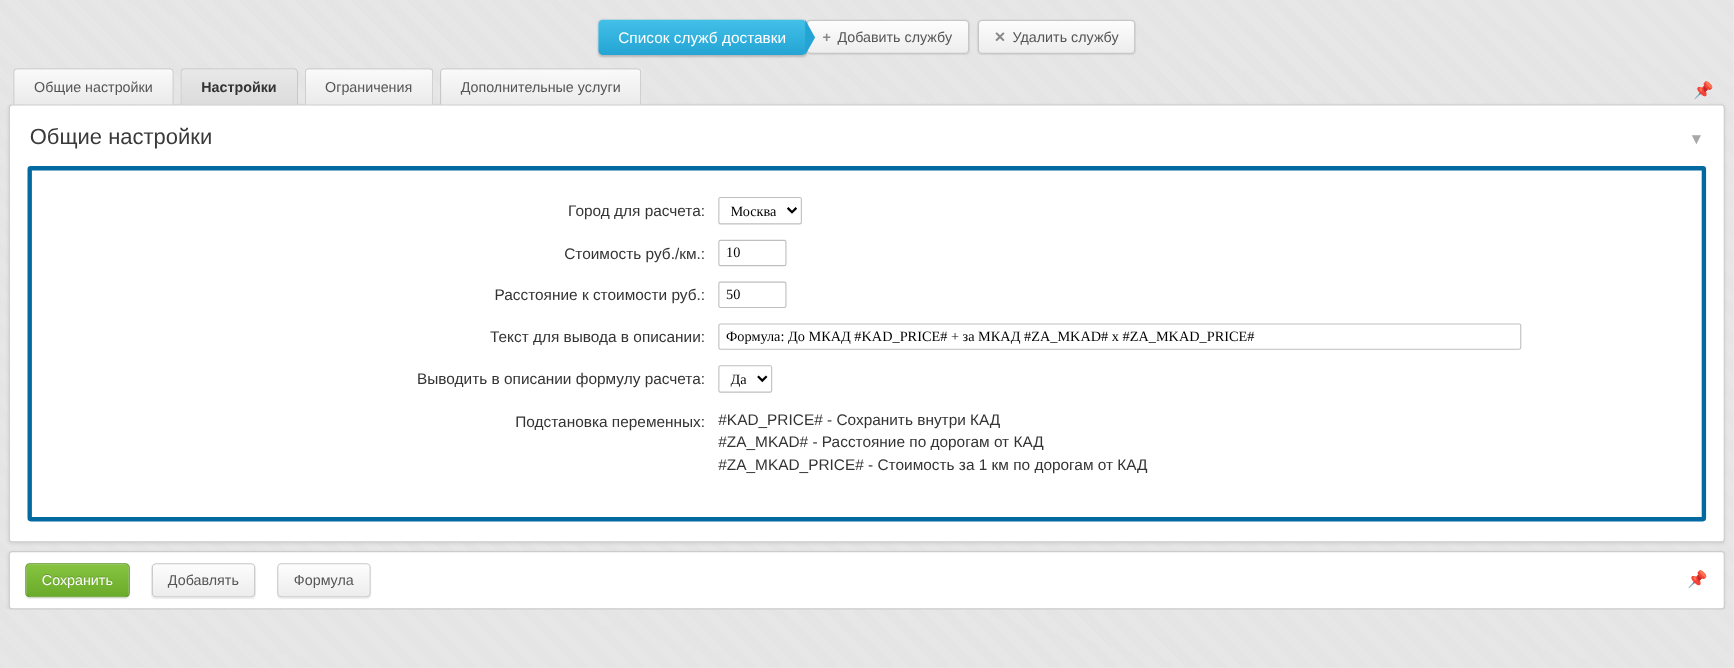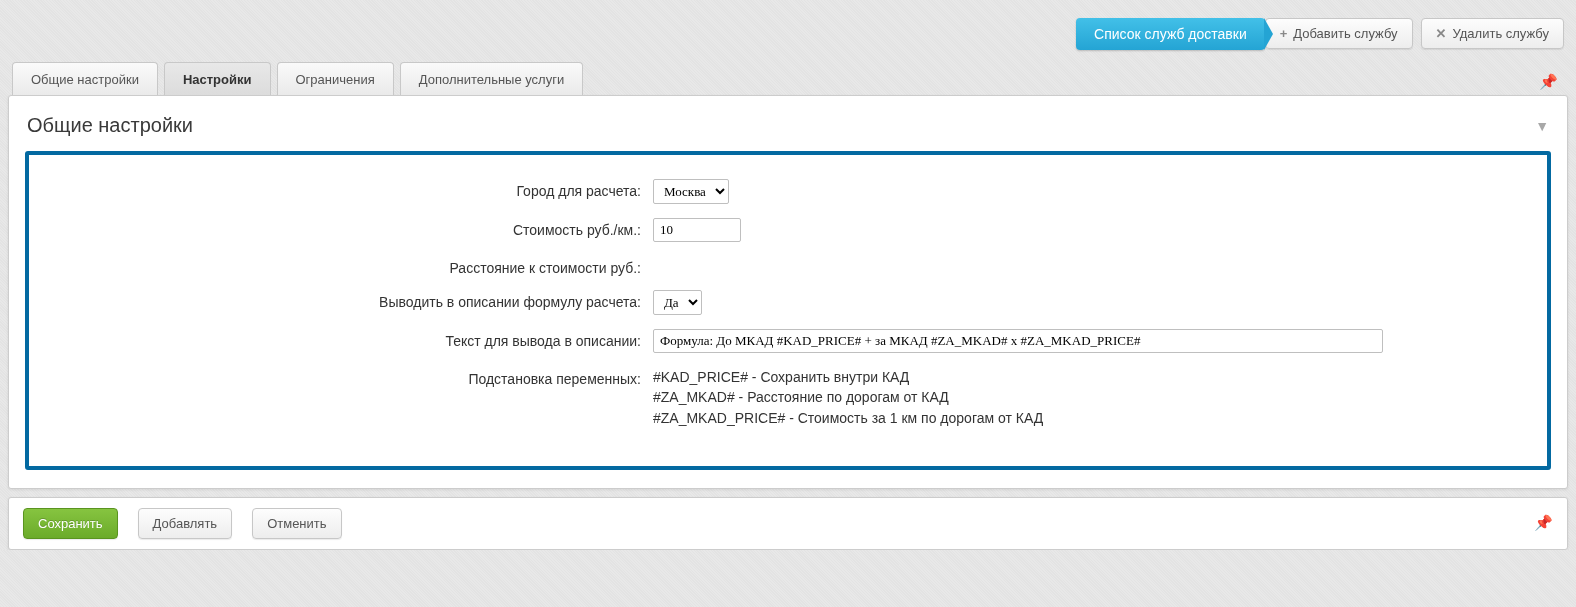--- a/index.html
+++ b/index.html
@@ -6,21 +6,21 @@
 body {
   font-family: Arial, Helvetica, sans-serif;
   font-size: 13px;
   background: #e6e6e6;
   background-image: repeating-linear-gradient(45deg, #e8e8e8 0, #e8e8e8 1px, #e3e3e3 1px, #e3e3e3 2px);
   color: #333;
   width: 1576px;
 }
 .top-bar {
   display: flex;
-  justify-content: flex-end;
+  justify-content: center;
   align-items: flex-start;
   padding: 18px 12px 12px 12px;
 }
 .breadcrumb {
   background: linear-gradient(#42c0e8, #24a4d4);
   color: #fff;
   border-radius: 4px;
   padding: 8px 18px;
   font-size: 14px;
   box-shadow: 0 1px 2px rgba(0,0,0,0.2);
@@ -130,21 +130,21 @@
 }
 .form-control { flex: 1; }
 select, input[type="text"] {
   border: 1px solid #bfbfbf;
   border-radius: 2px;
   padding: 3px 6px;
   font-size: 13px;
   font-family: Liberation Serif, serif;
   background: #fff;
 }
-input.short { width: 88px; }
+input.short { width: 62px; }
 input.wide { width: 730px; }
 .vars-block { font-size: 14px; line-height: 1.45; }
 .vars-block b { font-weight: normal; }
 .footer-actions {
   background: #fff;
   margin: 8px 8px 0 8px;
   border: 1px solid #ccc;
   border-radius: 3px;
   padding: 10px 14px;
   display: flex;
@@ -202,48 +202,51 @@
 
     <div class="form-row">
       <div class="form-label">Стоимость руб./км.:</div>
       <div class="form-control">
         <input type="text" class="short" value="10" style="">
       </div>
     </div>
 
     <div class="form-row">
       <div class="form-label">Расстояние к стоимости руб.:</div>
+      <div class="form-control">
+        <input type="text" class="short" value="50" style="">
+      </div>
+    </div>
+
+    <div class="form-row">
+      <div class="form-label">Текст для вывода в описании:</div>
+      <div class="form-control">
+        <input type="text" class="wide" value="Формула: До МКАД #KAD_PRICE# + за МКАД #ZA_MKAD# x #ZA_MKAD_PRICE#" style="">
+      </div>
     </div>
 
     <div class="form-row">
       <div class="form-label">Выводить в описании формулу расчета:</div>
       <div class="form-control">
         <select>
           <option>Да</option>
         </select>
-      </div>
-    </div>
-
-    <div class="form-row">
-      <div class="form-label">Текст для вывода в описании:</div>
-      <div class="form-control">
-        <input type="text" class="wide" value="Формула: До МКАД #KAD_PRICE# + за МКАД #ZA_MKAD# x #ZA_MKAD_PRICE#" style="">
       </div>
     </div>
 
     <div class="form-row">
       <div class="form-label">Подстановка переменных:</div>
       <div class="form-control vars-block">
         <div><b>#KAD_PRICE#</b><span> - Сохранить внутри КАД</span></div>
         <div><b>#ZA_MKAD#</b><span> - Расстояние по дорогам от КАД</span></div>
         <div><b>#ZA_MKAD_PRICE#</b><span> - Стоимость за 1 км по дорогам от КАД</span></div>
       </div>
     </div>
 
   </div>
 </div>
 
 <div class="footer-actions">
   <button class="btn btn-green">Сохранить</button>
   <button class="btn">Добавлять</button>
-  <button class="btn">Отменить</button>
+  <button class="btn">Формула</button>
   <span class="pin-right pin-icon">📌</span>
 </div>
 
 </body></html>

